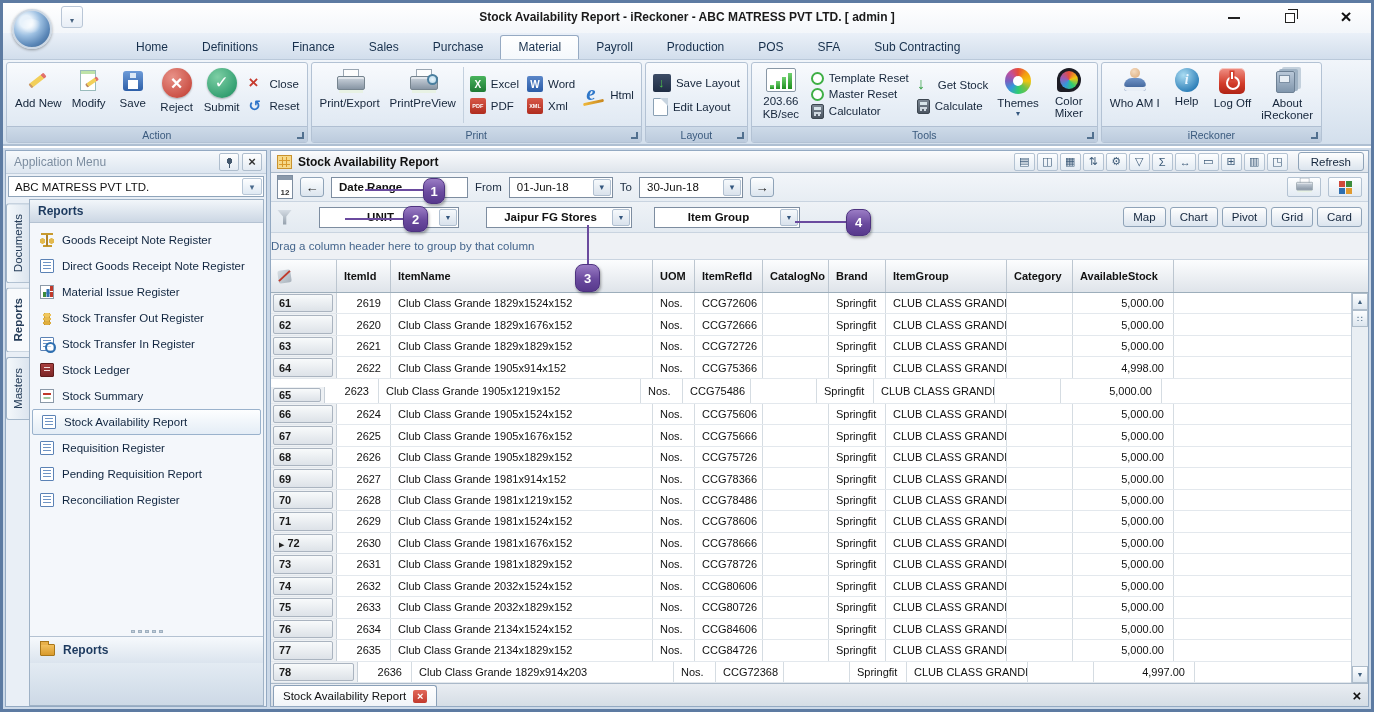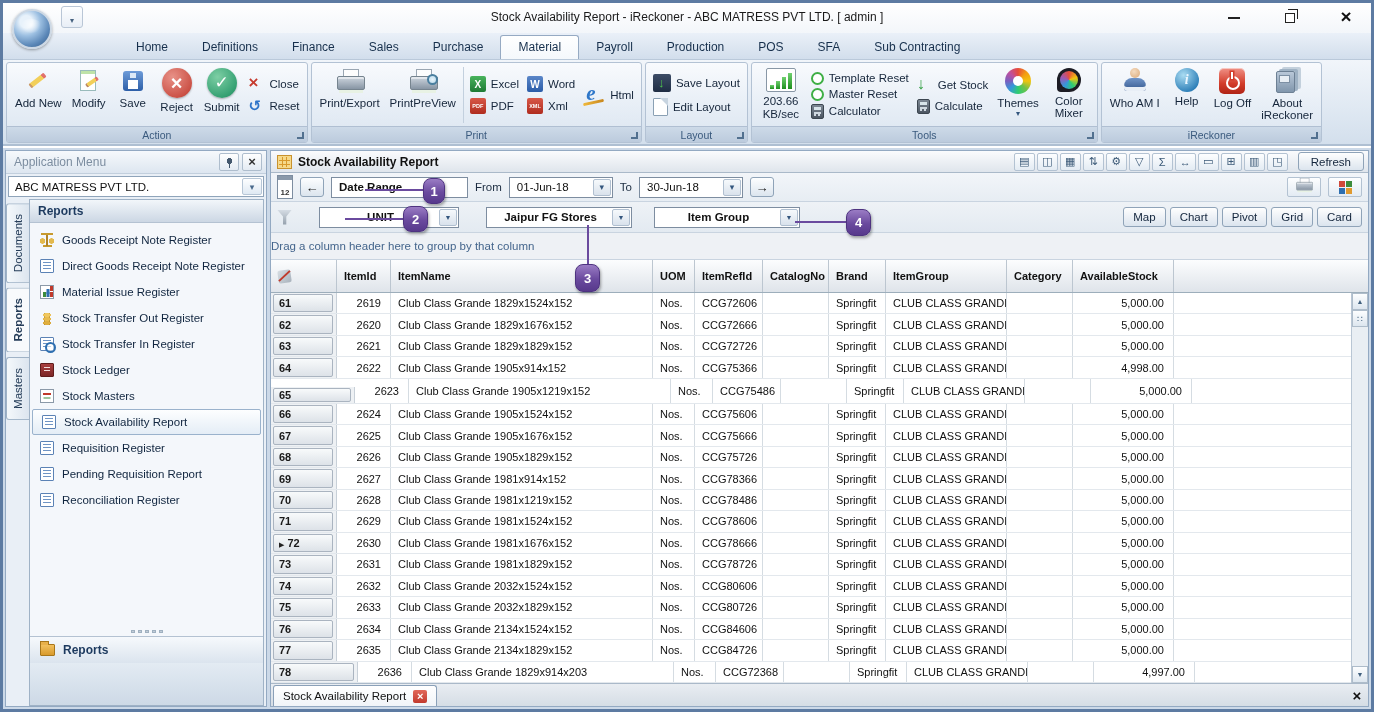--- a/index.html
+++ b/index.html
@@ -1,21 +1,21 @@
 <!DOCTYPE html>
 <html><head>
 <meta charset="utf-8">
 <style>
   html,body{margin:0;padding:0;width:1374px;height:712px;background:#fff;
     font-family:"Liberation Sans","DejaVu Sans",sans-serif;-webkit-font-smoothing:antialiased;}
   *{box-sizing:border-box;}
   .window{position:absolute;inset:0;border:3px solid #5d7ba2;background:#fff;overflow:hidden;}
 
   
-  .titlebar{position:relative;height:30px;background:linear-gradient(#ffffff,#f3f6fa);}
+  .titlebar{position:relative;height:30px;background:linear-gradient(#ffffff,#f3f6fa);font-weight:bold;}
   .globe{position:absolute;left:9px;top:6px;width:40px;height:40px;border-radius:50%;z-index:30;
     background:radial-gradient(circle at 34% 30%,#e8f2fb 0 18%,#9dc0e2 40%,#5c88b8 68%,#2f5582 100%);
     border:2px solid #cdd8e4;box-shadow:0 1px 3px rgba(0,0,0,.35);}
   .globe::after{content:"";position:absolute;left:6px;top:8px;width:22px;height:14px;border-radius:50%;
     background:radial-gradient(circle at 50% 40%,rgba(255,255,255,.75),rgba(255,255,255,0) 70%);}
   .qat{position:absolute;left:58px;top:3px;width:22px;height:22px;border:1px solid #b9c6d6;border-radius:3px;
     background:linear-gradient(#fdfeff,#e8eef6);display:flex;flex-direction:column;align-items:center;justify-content:center;gap:2px;cursor:pointer;}
   .qat i{display:block;width:8px;height:2px;background:#45617f;}
   .qat b::before{content:"▾";font-size:8px;color:#45617f;line-height:4px;}
   .title{position:absolute;left:120px;right:120px;top:7px;text-align:center;font-size:12px;color:#1a1a1a;white-space:nowrap;}
@@ -535,21 +535,21 @@
               <div class="nav-item">
                 <span class="si si-searchdoc"></span>
                 <span>Stock Transfer In Register</span>
               </div>
               <div class="nav-item">
                 <span class="si si-ledger"></span>
                 <span>Stock Ledger</span>
               </div>
               <div class="nav-item">
                 <span class="si si-card"></span>
-                <span>Stock Masters</span>
+                <span>Stock Summary</span>
               </div>
               <div class="nav-item sel">
                 <span class="si si-report"></span>
                 <span>Stock Availability Report</span>
               </div>
               <div class="nav-item">
                 <span class="si si-report"></span>
                 <span>Requisition Register</span>
               </div>
               <div class="nav-item">
@@ -757,21 +757,21 @@
               <div class="gc" style="width: 42px;">Nos.</div>
               <div class="gc" style="width: 68px;">CCG75366</div>
               <div class="gc" style="width: 66px;"></div>
               <div class="gc" style="width: 57px;">Springfit</div>
               <div class="gc" style="width: 121px;">CLUB CLASS GRANDE</div>
               <div class="gc" style="width: 66px;"></div>
               <div class="gc r" style="width: 101px;">4,998.00</div>
               <div class="gc fill"></div>
             </div>
             <div class="grow">
-              <div class="rownum" style="width: 84px; margin-top: 8px;">
+              <div class="rownum" style="width: 54px; margin-top: 8px;">
                 <span class="pill">
                   <span>65</span>
                 </span>
               </div>
               <div class="gc r" style="width: 54px;">2623</div>
               <div class="gc" style="width: 262px;">Club Class Grande 1905x1219x152</div>
               <div class="gc" style="width: 42px;">Nos.</div>
               <div class="gc" style="width: 68px;">CCG75486</div>
               <div class="gc" style="width: 66px;"></div>
               <div class="gc" style="width: 57px;">Springfit</div>

